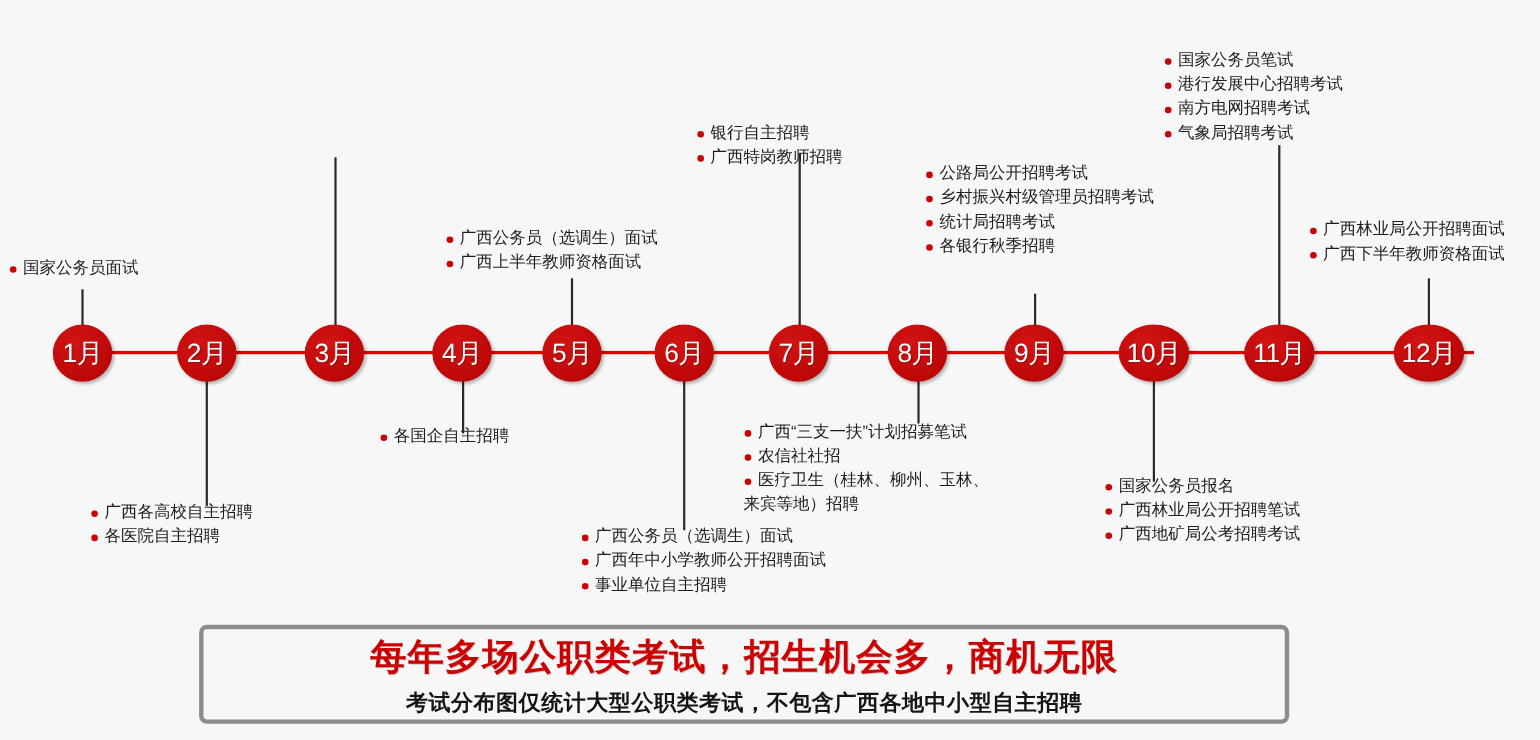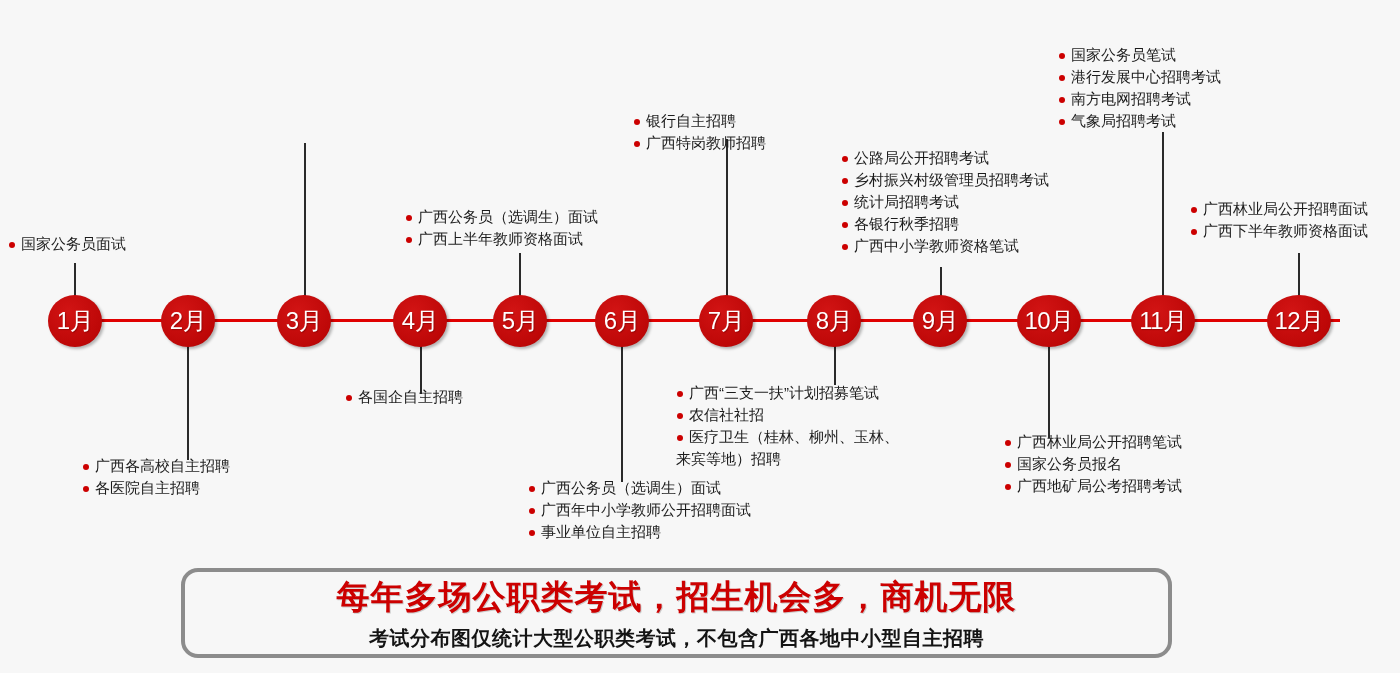--- a/index.html
+++ b/index.html
@@ -69,21 +69,21 @@
     background:#cc0000;
   }
   .group li .cont{display:block;padding-left:0;}
 
   
   .banner{
     position:absolute;
     left:181px;top:568px;
     width:991px;height:90px;
     border:4px solid #8c8c8c;
-    border-radius:17px;
+    border-radius:7px;
     background:#f7f7f7;
     box-sizing:border-box;
     display:flex;
     flex-direction:column;
     align-items:center;
     justify-content:center;
   }
   .banner-title{
     font-size:33px;
     font-weight:bold;
@@ -183,28 +183,27 @@
       <li><span>医疗卫生（桂林、柳州、玉林、</span><span class="cont" style="margin-left:-13px;">来宾等地）招聘</span></li>
     </ul>
   </div>
 
   <div class="group" style="left:841px;top:147px;">
     <ul>
       <li>公路局公开招聘考试</li>
       <li>乡村振兴村级管理员招聘考试</li>
       <li>统计局招聘考试</li>
       <li>各银行秋季招聘</li>
-      <li>广西中小学教师资格笔试</li>
     </ul>
   </div>
 
   <div class="group" style="left:1004px;top:431px;">
     <ul>
+      <li>国家公务员报名</li>
       <li>广西林业局公开招聘笔试</li>
-      <li>国家公务员报名</li>
       <li>广西地矿局公考招聘考试</li>
     </ul>
   </div>
 
   <div class="group" style="left:1058px;top:44px;">
     <ul>
       <li>国家公务员笔试</li>
       <li>港行发展中心招聘考试</li>
       <li>南方电网招聘考试</li>
       <li>气象局招聘考试</li>

